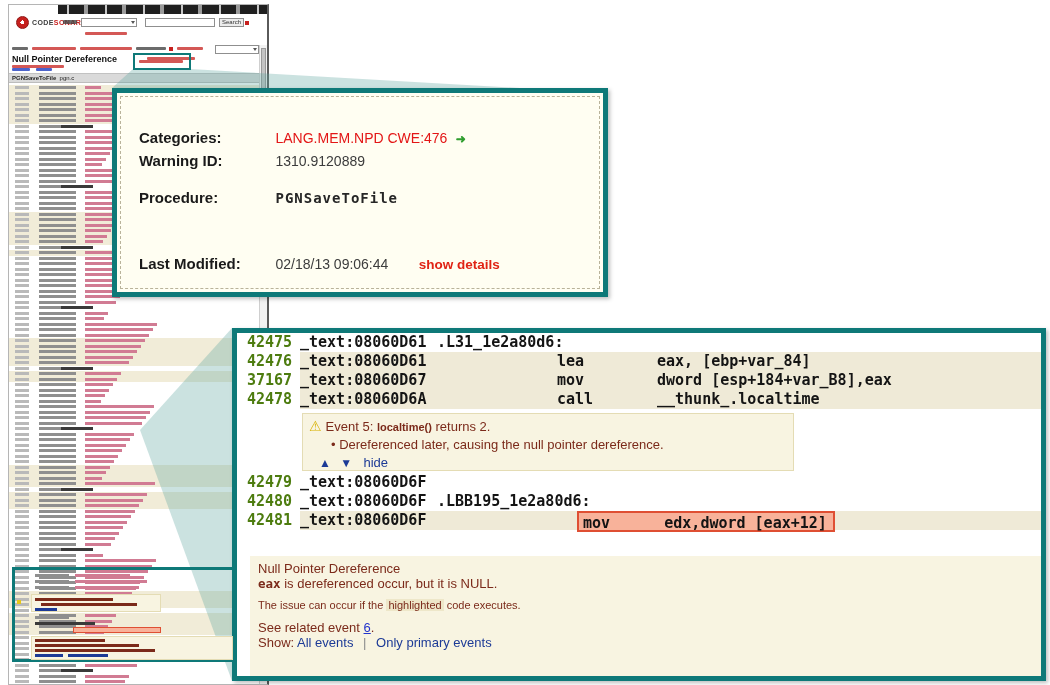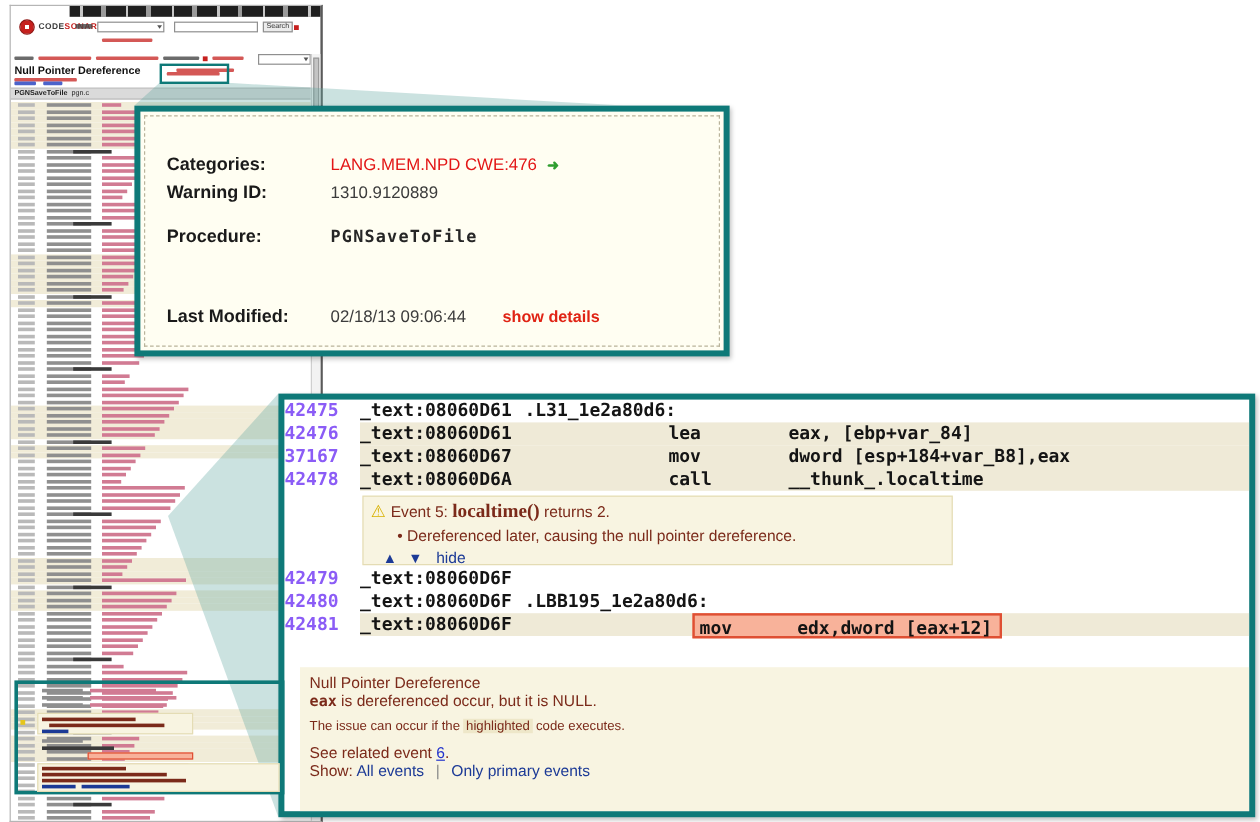--- a/index.html
+++ b/index.html
@@ -61,32 +61,32 @@
   .green-box .plabel { width:130px; }
   .show-details { color:#e02314; font-weight:bold; font-size:13.5px; margin-left:26px; cursor:pointer; }
 
   
   #asm { position:absolute; left:232px; top:328px; width:814px; height:353px;
          background:#0e7978; padding:5px; box-shadow:2px 2px 4px rgba(0,0,0,.25); }
   #asm .inner { position:relative; width:100%; height:100%; background:#ffffff; overflow:hidden;
                 font-family:"DejaVu Sans Mono", monospace; font-weight:bold; font-size:15px; }
   .arow { position:relative; height:19px; line-height:19px; white-space:pre; }
   .arow .bg { position:absolute; left:63px; right:0; top:0; bottom:0; background:#efead7; }
-  .anum { position:absolute; left:0; color:#8b5cf6; }
+  .anum { position:absolute; left:10px; color:#4d7c0f; }
   .aaddr { position:absolute; left:63px; color:#141414; }
   .albl { position:absolute; left:200px; color:#141414; }
   .amnem { position:absolute; left:320px; color:#141414; }
   .aops { position:absolute; left:420px; color:#141414; }
   .hlbox { position:absolute; left:340px; top:0; height:21px; line-height:20px; background:#f8b29a;
            border:2px solid #df4f33; color:#141414; padding:0 6px 0 4px; }
   #eventbox { position:absolute; left:65px; top:80px; width:492px; height:58px;
               background:#f8f4e1; border:1px solid #e4dcb4; font-family:"Liberation Sans", sans-serif;
               font-weight:normal; font-size:13px; color:#7b2a1a; padding:4px 6px; }
   .warn-tri { color:#d8b100; font-size:14px; margin-right:4px; }
-  .ev-code { font-family:Liberation Serif, serif; font-weight:bold; font-size:16px; }
+  .ev-code { font-family:Liberation Sans, sans-serif; font-weight:bold; font-size:11px; }
   .ev-bullet { margin:3px 0 0 22px; }
   .ev-nav { margin:3px 0 0 10px; color:#1c3a96; font-size:12px; }
   .ev-nav .hide-link { font-size:13px; margin-left:8px; cursor:pointer; }
   #msgbox { position:absolute; left:13px; right:0; top:223px; bottom:0; background:#f8f4e1;
             font-family:"Liberation Sans", sans-serif; font-weight:normal; color:#7b2a1a; padding:5px 8px; }
   .msg-line1 { font-size:13px; }
   .msg-line2 { font-size:13px; }
   .msg-line2 .mono { font-family:"DejaVu Sans Mono", monospace; font-weight:bold; font-size:12.5px; }
   .msg-line3 { font-size:11px; margin-top:8px; }
   .hl-word { background:#eee7c9; padding:0 2px; }

